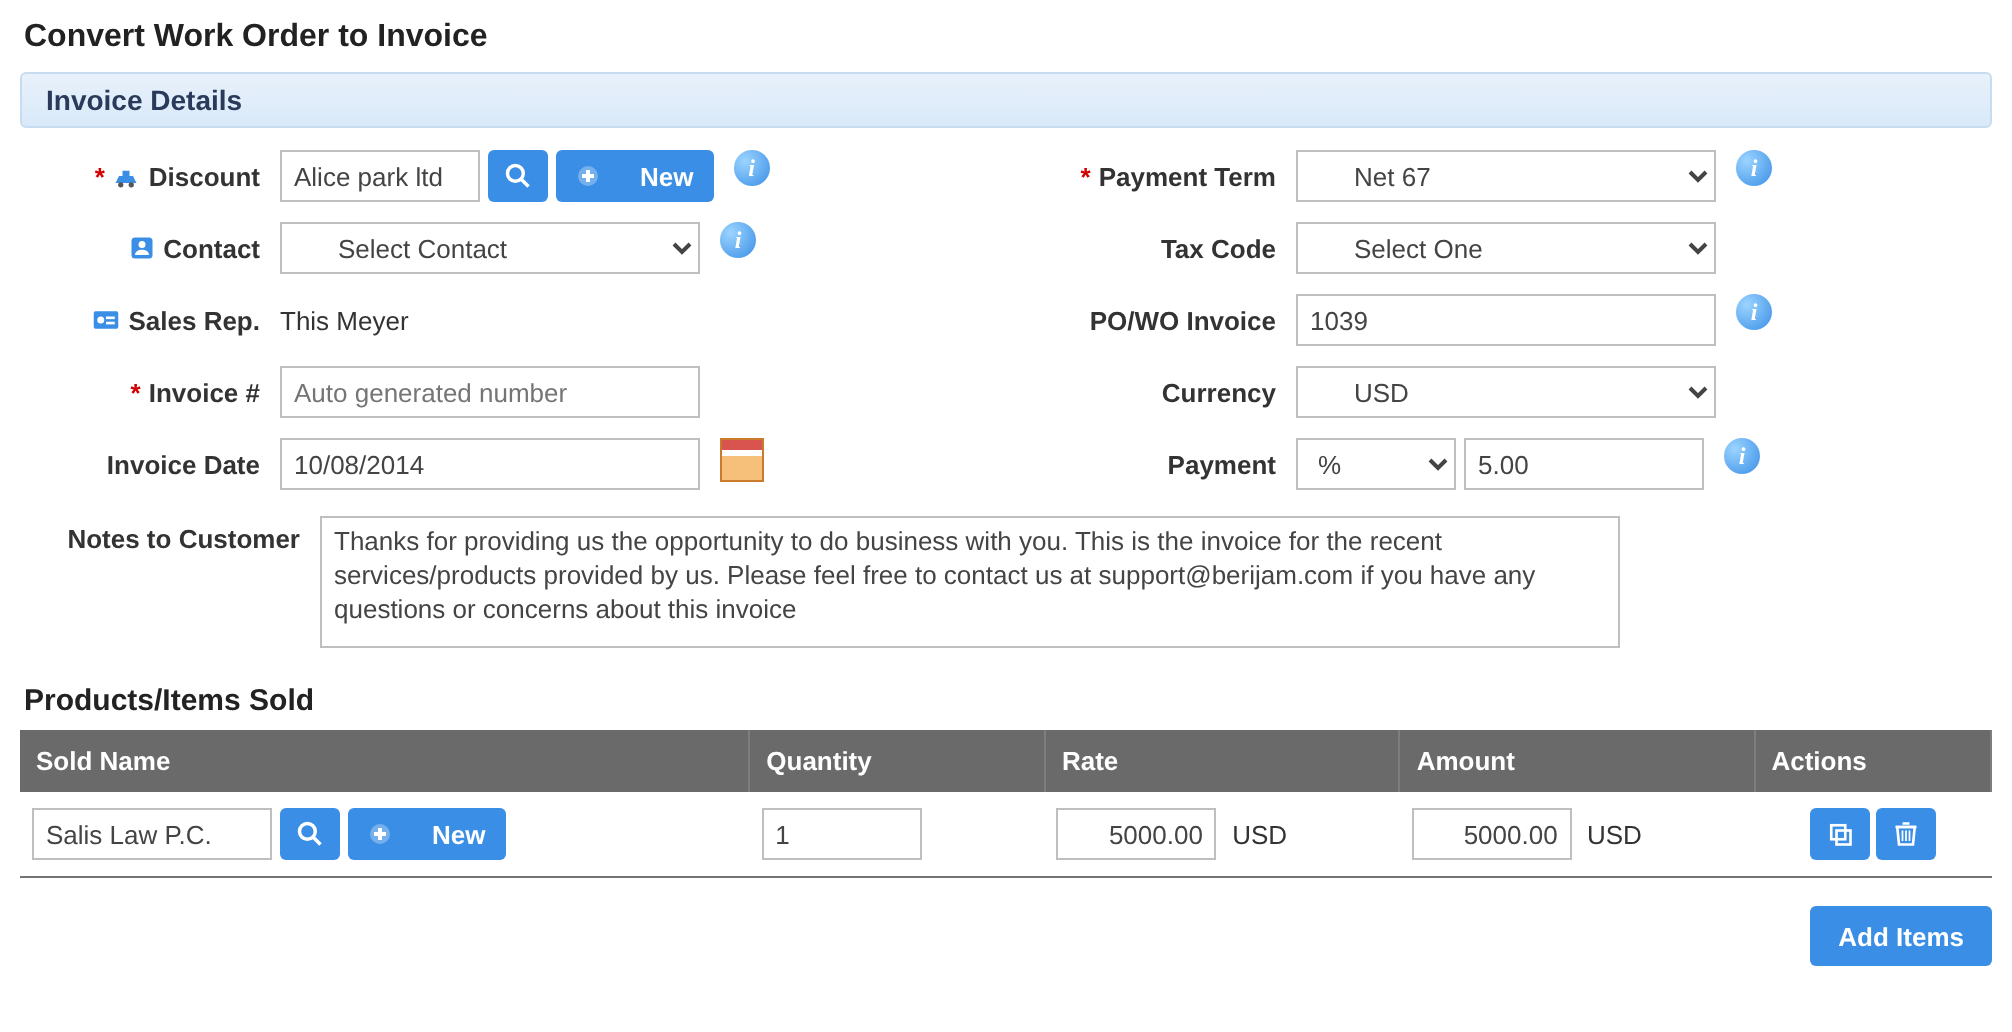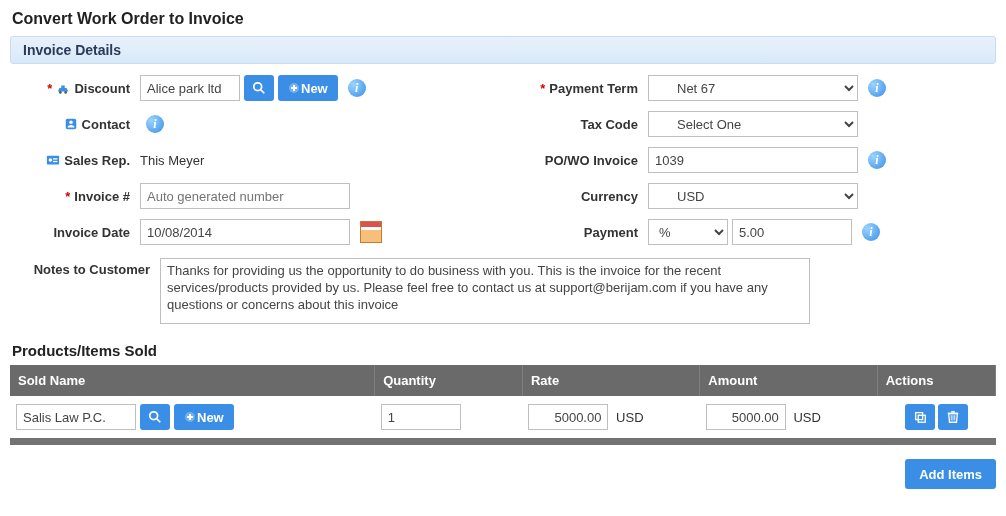--- a/index.html
+++ b/index.html
@@ -45,21 +45,20 @@
     font-size: 13px;
     color: #333;
     display: flex;
     align-items: center;
     justify-content: flex-end;
     gap: 4px;
   }
   .req { color: #d40000; font-weight: bold; }
   .controls {
     display: flex;
-    align-items: center;
     gap: 4px;
     flex: 1;
   }
   input[type=text], select, textarea {
     border: 1px solid #bfbfbf;
     padding: 4px 6px;
     font-size: 13px;
     font-family: inherit;
     background: #fff;
     color: #444;
@@ -72,21 +71,21 @@
     resize: none;
     overflow-y: scroll;
     line-height: 1.3;
   }
   .w-100 { width: 100px; }
   .w-210 { width: 210px; padding-left: 24px; }
   .btn {
     display: inline-flex;
     align-items: center;
     justify-content: center;
-    gap: 1px;
+    gap: 20px;
     border: none;
     border-radius: 3px;
     padding: 0 10px;
     height: 26px;
     font-size: 13px;
     font-weight: bold;
     cursor: pointer;
     color: #fff;
   }
   .btn-blue { background: #3a8ee6; }
@@ -143,21 +142,21 @@
     background: #6a6a6a;
     color: #fff;
     text-align: left;
     padding: 8px 8px;
     font-size: 13px;
     font-weight: bold;
     border-right: 1px solid #7e7e7e;
   }
   table.items td {
     padding: 8px 6px;
-    border-bottom: 7px solid #737373;
+    border-bottom: 1px solid #737373;
     vertical-align: middle;
   }
   .amt-input { text-align: right; width: 80px; }
   .unit { margin-left: 4px; color: #333; }
   .actions-cell { text-align: center; }
   .footer-actions {
     text-align: right;
     margin-top: 14px;
   }
   .notes-row .label {
@@ -217,20 +216,23 @@
         <span class="mini-icon">
           <svg viewBox="0 0 16 16">
               <rect x="2" y="2" width="12" height="12" rx="2" fill="#3a8ee6"></rect>
               <circle cx="8" cy="6" r="2" fill="#fff"></circle>
               <path d="M4 12c0-2 2-3 4-3s4 1 4 3" fill="#fff"></path>
             </svg>
         </span>
         <span>Contact</span>
       </div>
       <div class="controls">
+        <select class="w-210">
+          <option>Select Contact</option>
+        </select>
         <span class="info-icon">i</span>
       </div>
     </div>
 
     <div class="row">
       <div class="label">
         <span class="mini-icon">
           <svg viewBox="0 0 16 16">
               <rect x="1" y="3" width="14" height="10" rx="1" fill="#3a8ee6"></rect>
               <circle cx="5" cy="8" r="2" fill="#fff"></circle>

